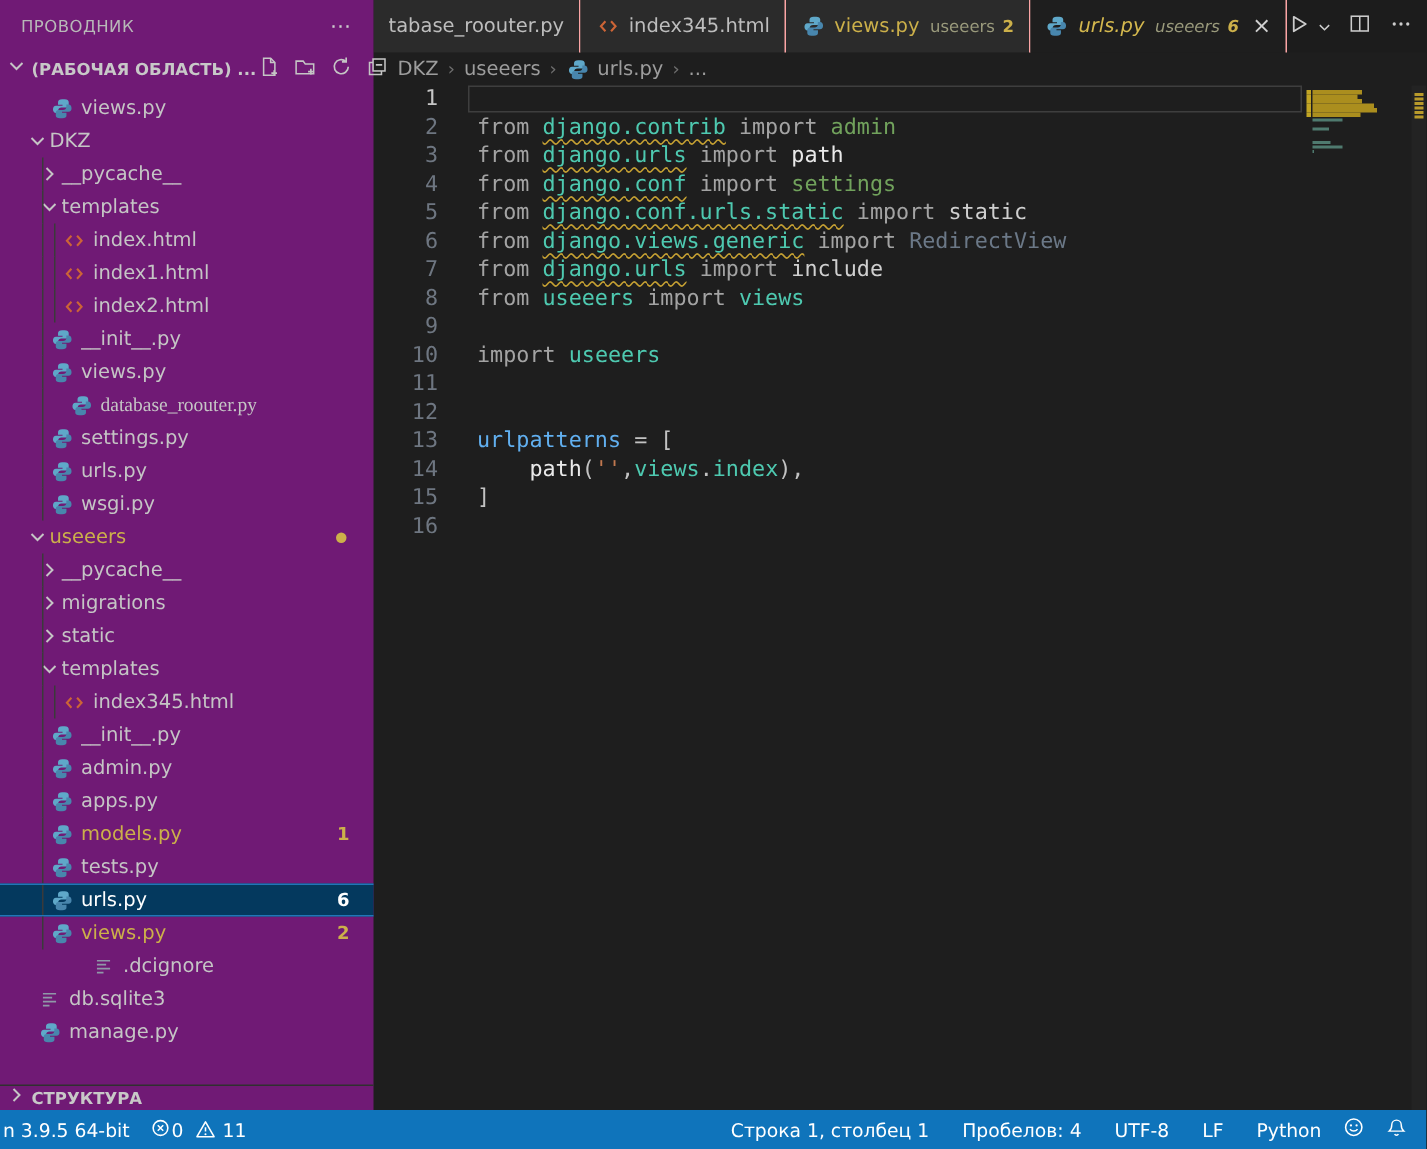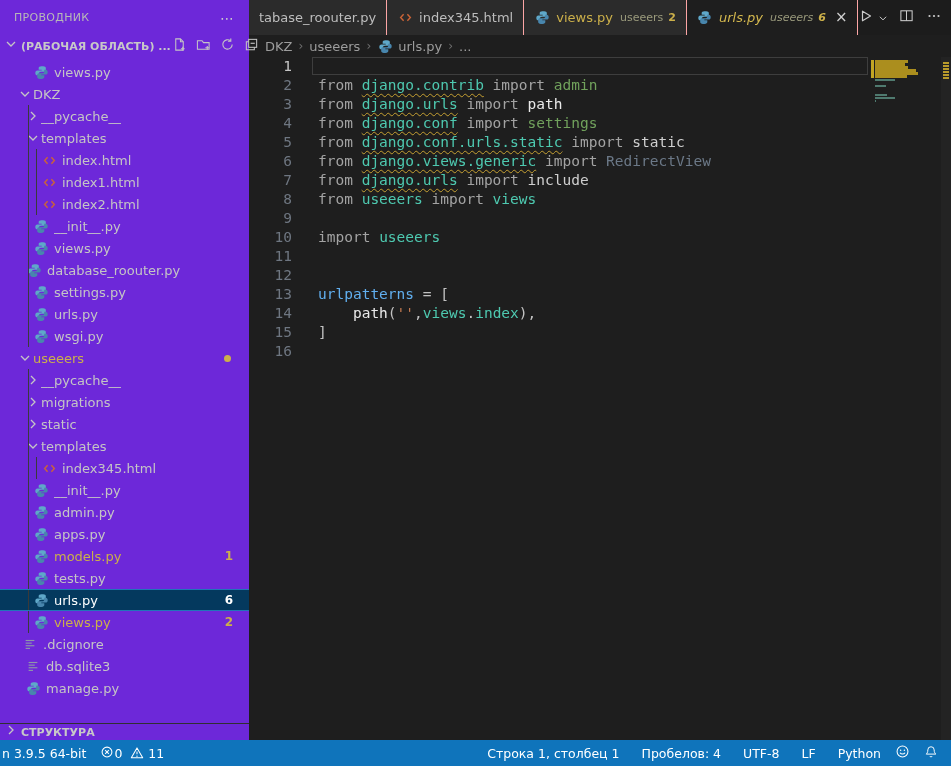--- a/index.html
+++ b/index.html
@@ -1,21 +1,21 @@
 <!DOCTYPE html>
 <html><head>
 <meta charset="utf-8">
 <style>
   * { margin:0; padding:0; box-sizing:border-box; }
   html,body { width:951px; height:766px; overflow:hidden; background:#1e1e1e;
               font-family:"DejaVu Sans","Liberation Sans",sans-serif; }
   .app { position:relative; width:951px; height:766px; }
 
   
-  .sidebar { position:absolute; left:0; top:0; width:249px; height:740px; background:#6d28d9; z-index:2; }
+  .sidebar { position:absolute; left:0; top:0; width:249px; height:740px; background:#701a75; z-index:2; }
   .explorer-title { height:35px; display:flex; align-items:center; padding:0 14px; }
   .explorer-title .ttl { font-size:11px; color:#b8b8b8; letter-spacing:.3px; }
   .explorer-title .dots { margin-left:auto; color:#cccccc; font-size:14px; cursor:pointer; letter-spacing:1px; }
   .ws-header { height:22px; display:flex; align-items:center; padding:0 6px 0 3px; }
   .ws-label { font-size:11px; font-weight:bold; color:#c8c8c8; margin-left:2px; white-space:nowrap; }
   .ws-actions { margin-left:auto; display:flex; gap:7px; align-items:center; }
   .ws-actions .act { width:17px; height:17px; display:flex; align-items:center; justify-content:center; cursor:pointer; }
   .tree { position:relative; padding-top:4px; }
   .tree-row { position:relative; height:22px; display:flex; align-items:center; font-size:13px; color:#c5c5c5; cursor:pointer; white-space:nowrap; }
   .tree-row.gold, .tree-row.gold .lbl { color:#ccb04a; }
@@ -204,21 +204,21 @@
         <div class="tree-row" style="padding-left: 33px;">
           <span class="guide" style="left: 28px;"></span>
           <span class="ficon">
             <svg width="15" height="15" viewBox="0 0 16 16">
               <path d="M7.9 1.2c-1.9 0-2.9.8-2.9 2v1.9h3.2v.8H3.6C2.1 5.9 1.4 7 1.4 8.4c0 1.5.7 2.6 2.2 2.6h1.5V9.2c0-1.3 1-2.1 2.4-2.1h3.1c1.2 0 2-.8 2-2V3.2c0-1.2-1-2-2.9-2H7.9z" fill="#5fa8c9"></path>
               <path d="M8.1 14.8c1.9 0 2.9-.8 2.9-2v-1.9H7.8v-.8h4.6c1.5 0 2.2-1.1 2.2-2.5 0-1.5-.7-2.6-2.2-2.6h-1.5v1.8c0 1.3-1 2.1-2.4 2.1H5.4c-1.2 0-2 .8-2 2v1.9c0 1.2 1 2 2.9 2h1.8z" fill="#4886ad"></path>
             </svg>
           </span>
           <span class="lbl">views.py</span>
         </div>
-        <div class="tree-row" style="padding-left: 26px;">
+        <div class="tree-row" style="padding-left: 46px; font-family: Liberation Serif, serif;">
           <span class="guide" style="left: 28px;"></span>
           <span class="ficon">
             <svg width="15" height="15" viewBox="0 0 16 16">
               <path d="M7.9 1.2c-1.9 0-2.9.8-2.9 2v1.9h3.2v.8H3.6C2.1 5.9 1.4 7 1.4 8.4c0 1.5.7 2.6 2.2 2.6h1.5V9.2c0-1.3 1-2.1 2.4-2.1h3.1c1.2 0 2-.8 2-2V3.2c0-1.2-1-2-2.9-2H7.9z" fill="#5fa8c9"></path>
               <path d="M8.1 14.8c1.9 0 2.9-.8 2.9-2v-1.9H7.8v-.8h4.6c1.5 0 2.2-1.1 2.2-2.5 0-1.5-.7-2.6-2.2-2.6h-1.5v1.8c0 1.3-1 2.1-2.4 2.1H5.4c-1.2 0-2 .8-2 2v1.9c0 1.2 1 2 2.9 2h1.8z" fill="#4886ad"></path>
             </svg>
           </span>
           <span class="lbl">database_roouter.py</span>
         </div>
         <div class="tree-row" style="padding-left: 33px;">
@@ -373,21 +373,21 @@
           <span class="guide" style="left: 28px;"></span>
           <span class="ficon">
             <svg width="15" height="15" viewBox="0 0 16 16">
               <path d="M7.9 1.2c-1.9 0-2.9.8-2.9 2v1.9h3.2v.8H3.6C2.1 5.9 1.4 7 1.4 8.4c0 1.5.7 2.6 2.2 2.6h1.5V9.2c0-1.3 1-2.1 2.4-2.1h3.1c1.2 0 2-.8 2-2V3.2c0-1.2-1-2-2.9-2H7.9z" fill="#5fa8c9"></path>
               <path d="M8.1 14.8c1.9 0 2.9-.8 2.9-2v-1.9H7.8v-.8h4.6c1.5 0 2.2-1.1 2.2-2.5 0-1.5-.7-2.6-2.2-2.6h-1.5v1.8c0 1.3-1 2.1-2.4 2.1H5.4c-1.2 0-2 .8-2 2v1.9c0 1.2 1 2 2.9 2h1.8z" fill="#4886ad"></path>
             </svg>
           </span>
           <span class="lbl">views.py</span>
           <span class="badge">2</span>
         </div>
-        <div class="tree-row" style="padding-left: 22px;">
+        <div class="tree-row" style="padding-left: 33px; margin-left: 28px;">
           <span class="ficon">
             <svg width="14" height="14" viewBox="0 0 16 16">
               <g stroke="#8f98a8" stroke-width="1.3">
                 <line x1="3" y1="4" x2="13" y2="4"></line>
                 <line x1="3" y1="7" x2="10" y2="7"></line>
                 <line x1="3" y1="10" x2="13" y2="10"></line>
                 <line x1="3" y1="13" x2="8" y2="13"></line>
               </g>
             </svg>
           </span>

